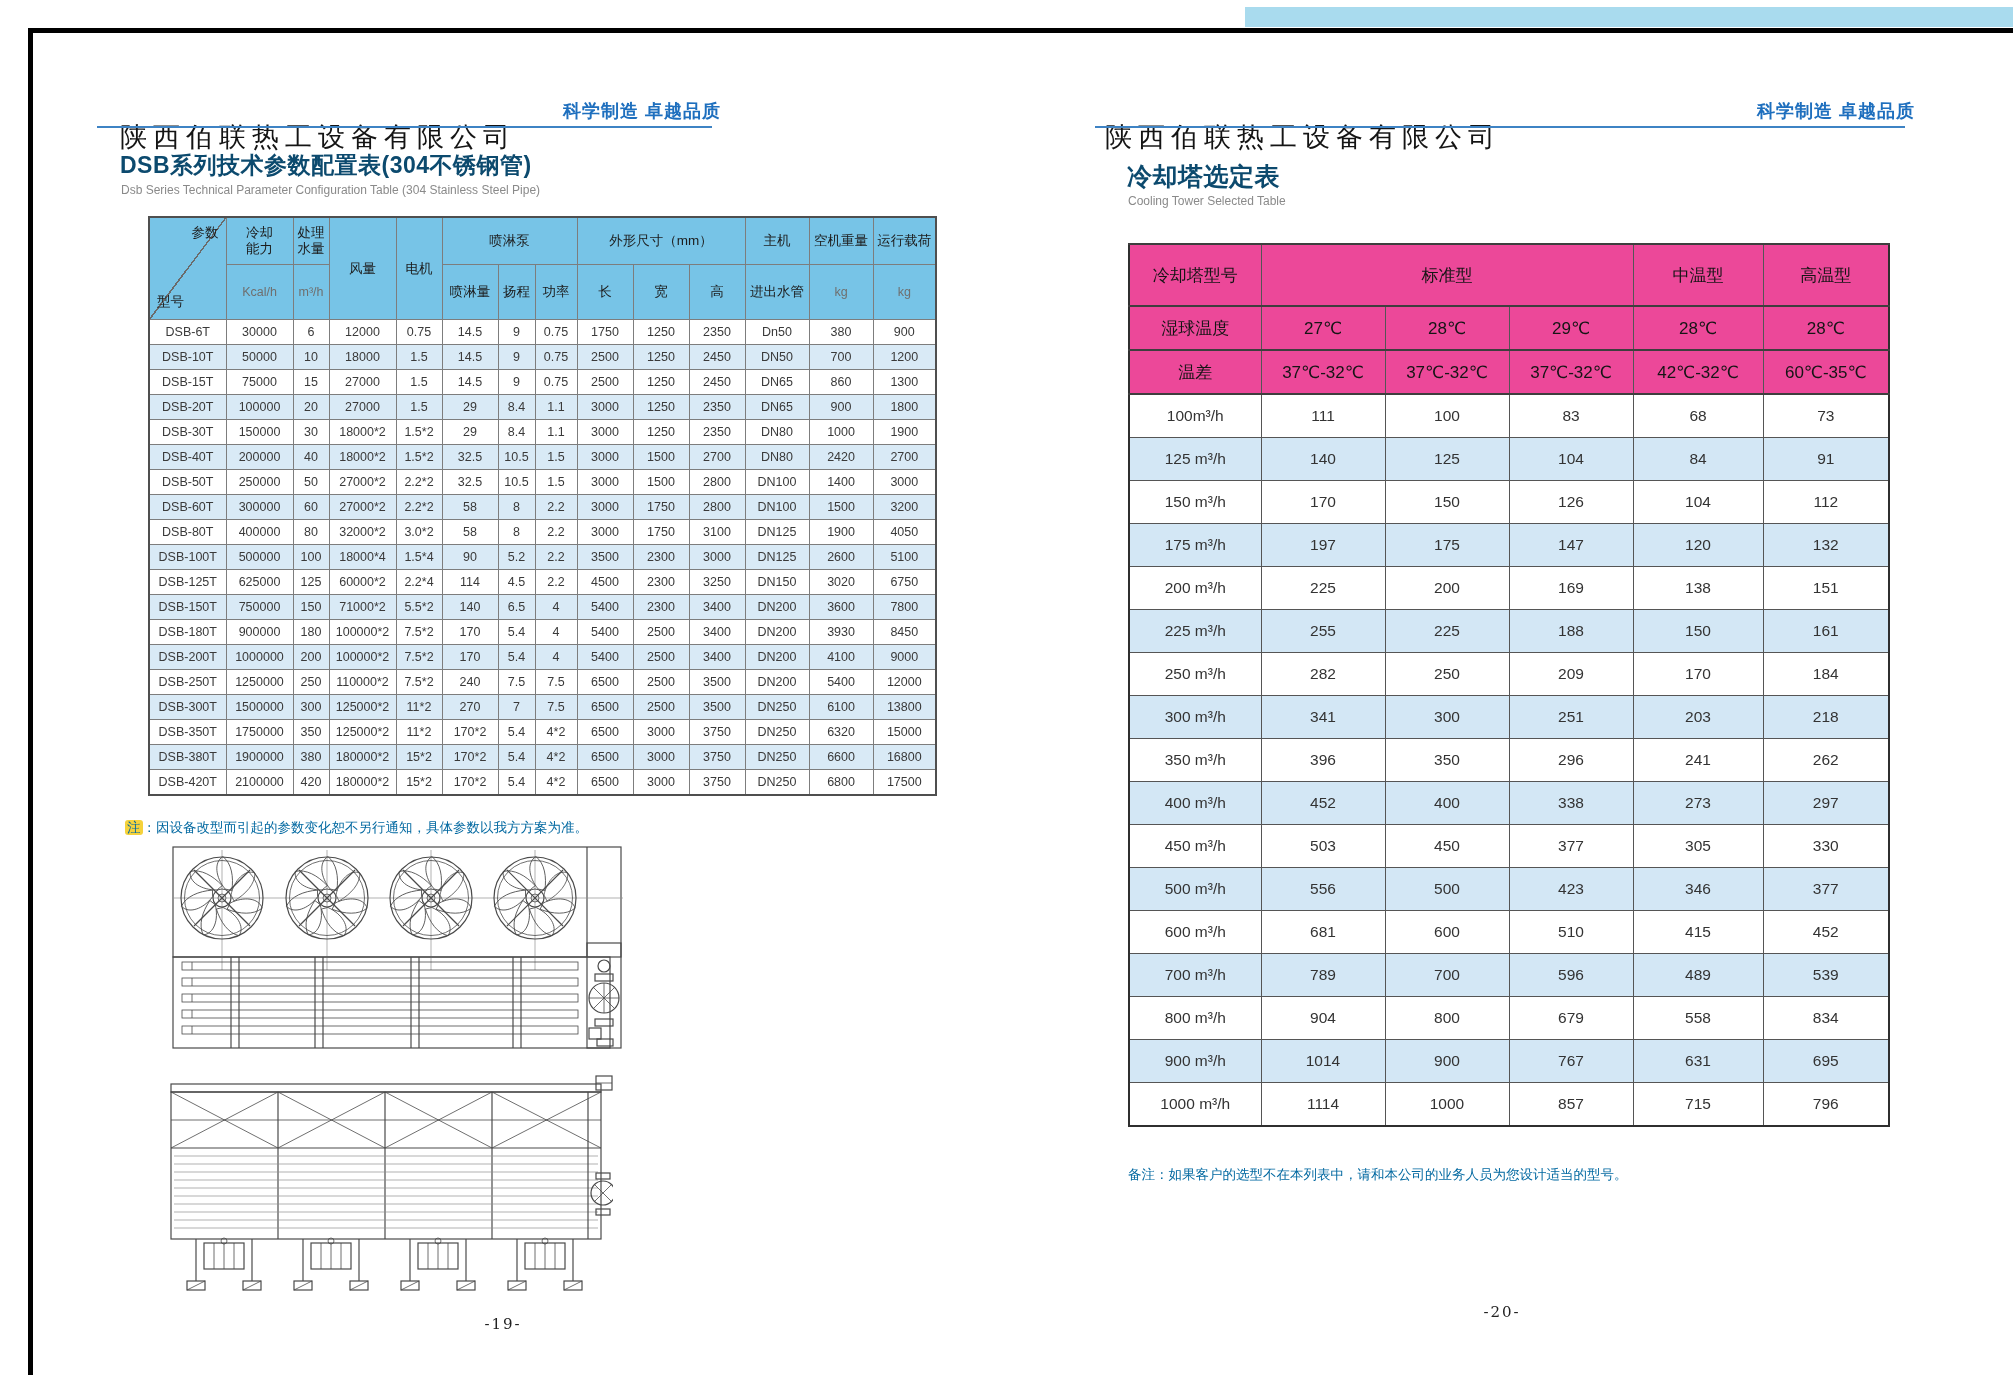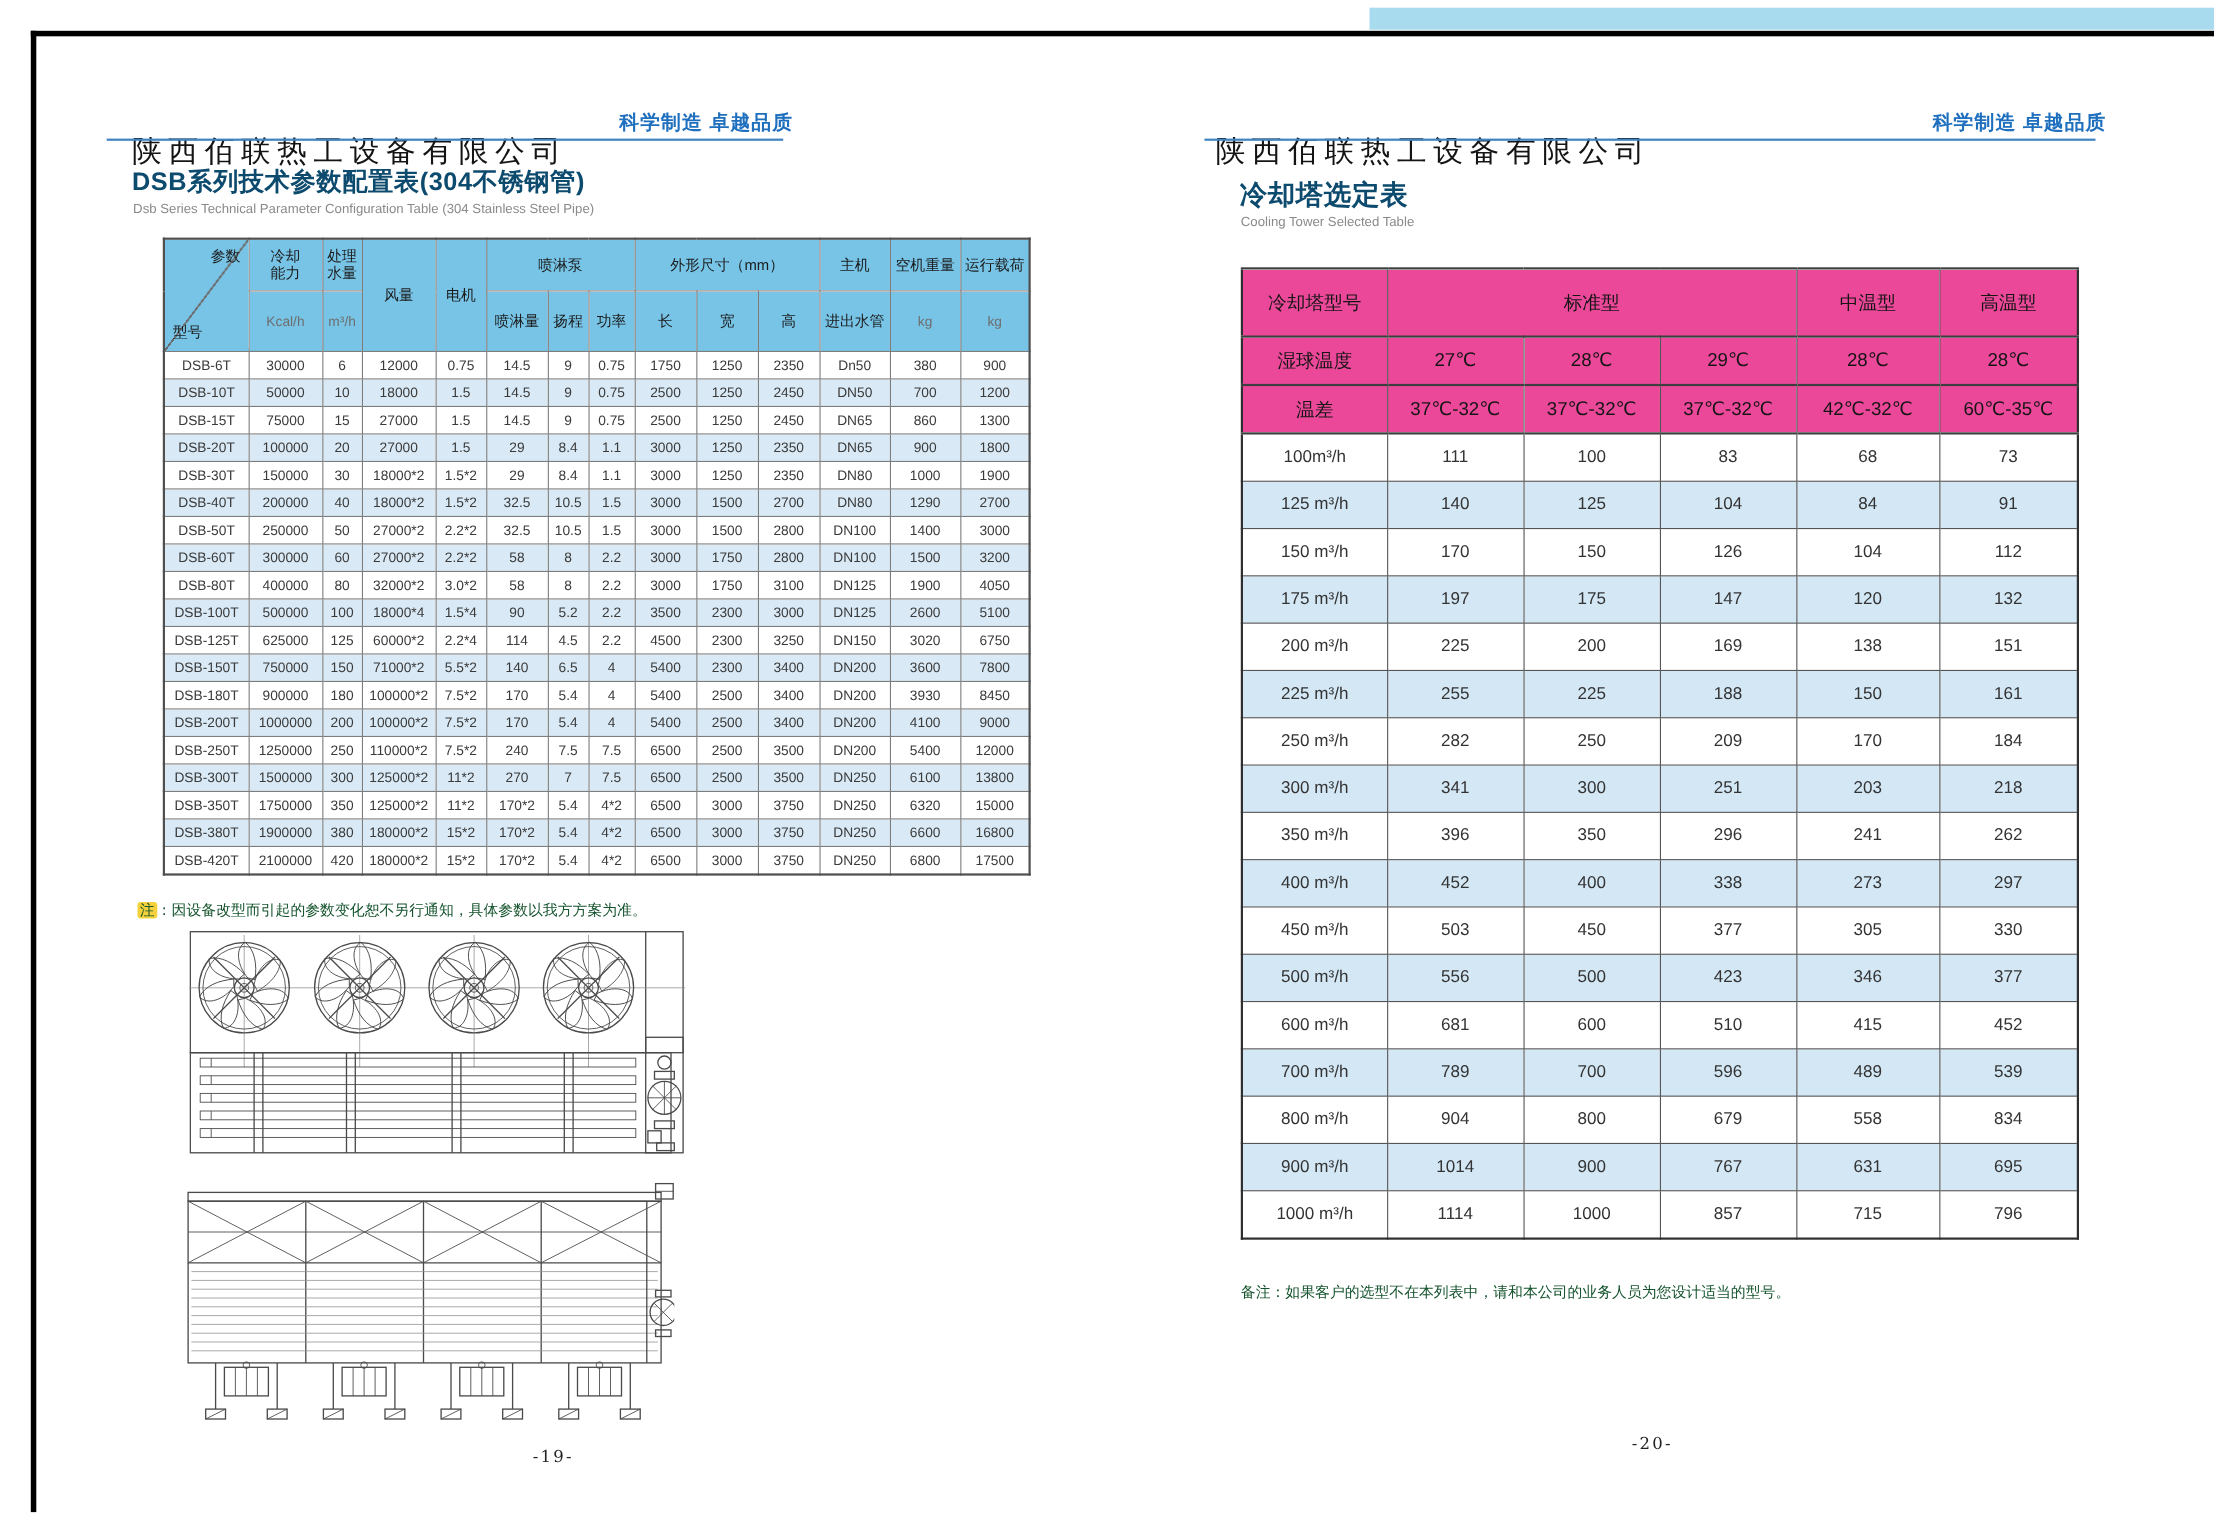--- a/index.html
+++ b/index.html
@@ -40,21 +40,21 @@
   
   .tbl-right{width:760px;font-size:15.5px;color:#333;border:2px solid #2f2f2f;}
   .tbl-right td,.tbl-right th{border-left:1px solid #555;border-right:1px solid #555;
       border-top:2px solid #3e3e3e;border-bottom:2px solid #3e3e3e;}
   .tbl-right thead th{background:#ec4899;font-weight:normal;font-size:17px;color:#151515;}
   .tbl-right thead tr.h1 th{height:60px;}
   .tbl-right thead tr.h2 th,.tbl-right thead tr.h3 th{height:42px;}
   .tbl-right tbody td{height:42px;background:#ffffff;border-top:1px solid #555;border-bottom:1px solid #555;}
   .tbl-right tbody tr.alt td{background:#d3e7f5;}
 
-  .note{position:absolute;font-size:13.5px;color:#14532d;white-space:nowrap;}
+  .note{position:absolute;font-size:13.5px;color:#0369a1;white-space:nowrap;}
   .note .hl{background:#f5d23b;border-radius:3px;padding:0 2px;}
   .pagenum{position:absolute;width:80px;text-align:center;
            font-family:"DejaVu Serif","Liberation Serif",serif;font-size:15px;color:#222;letter-spacing:2px;}
 
   
   svg .cad{fill:none;stroke:#4a4a4a;stroke-width:1.2;}
   svg .thin{fill:none;stroke:#4a4a4a;stroke-width:0.8;}
   svg .hair{fill:none;stroke:#8f8f8f;stroke-width:0.7;}
 </style>
 </head>
@@ -208,21 +208,21 @@
           <td>40</td>
           <td>18000*2</td>
           <td>1.5*2</td>
           <td>32.5</td>
           <td>10.5</td>
           <td>1.5</td>
           <td>3000</td>
           <td>1500</td>
           <td>2700</td>
           <td>DN80</td>
-          <td>1290</td>
+          <td>2420</td>
           <td>2700</td>
         </tr>
         <tr>
           <td>DSB-50T</td>
           <td>250000</td>
           <td>50</td>
           <td>27000*2</td>
           <td>2.2*2</td>
           <td>32.5</td>
           <td>10.5</td>

